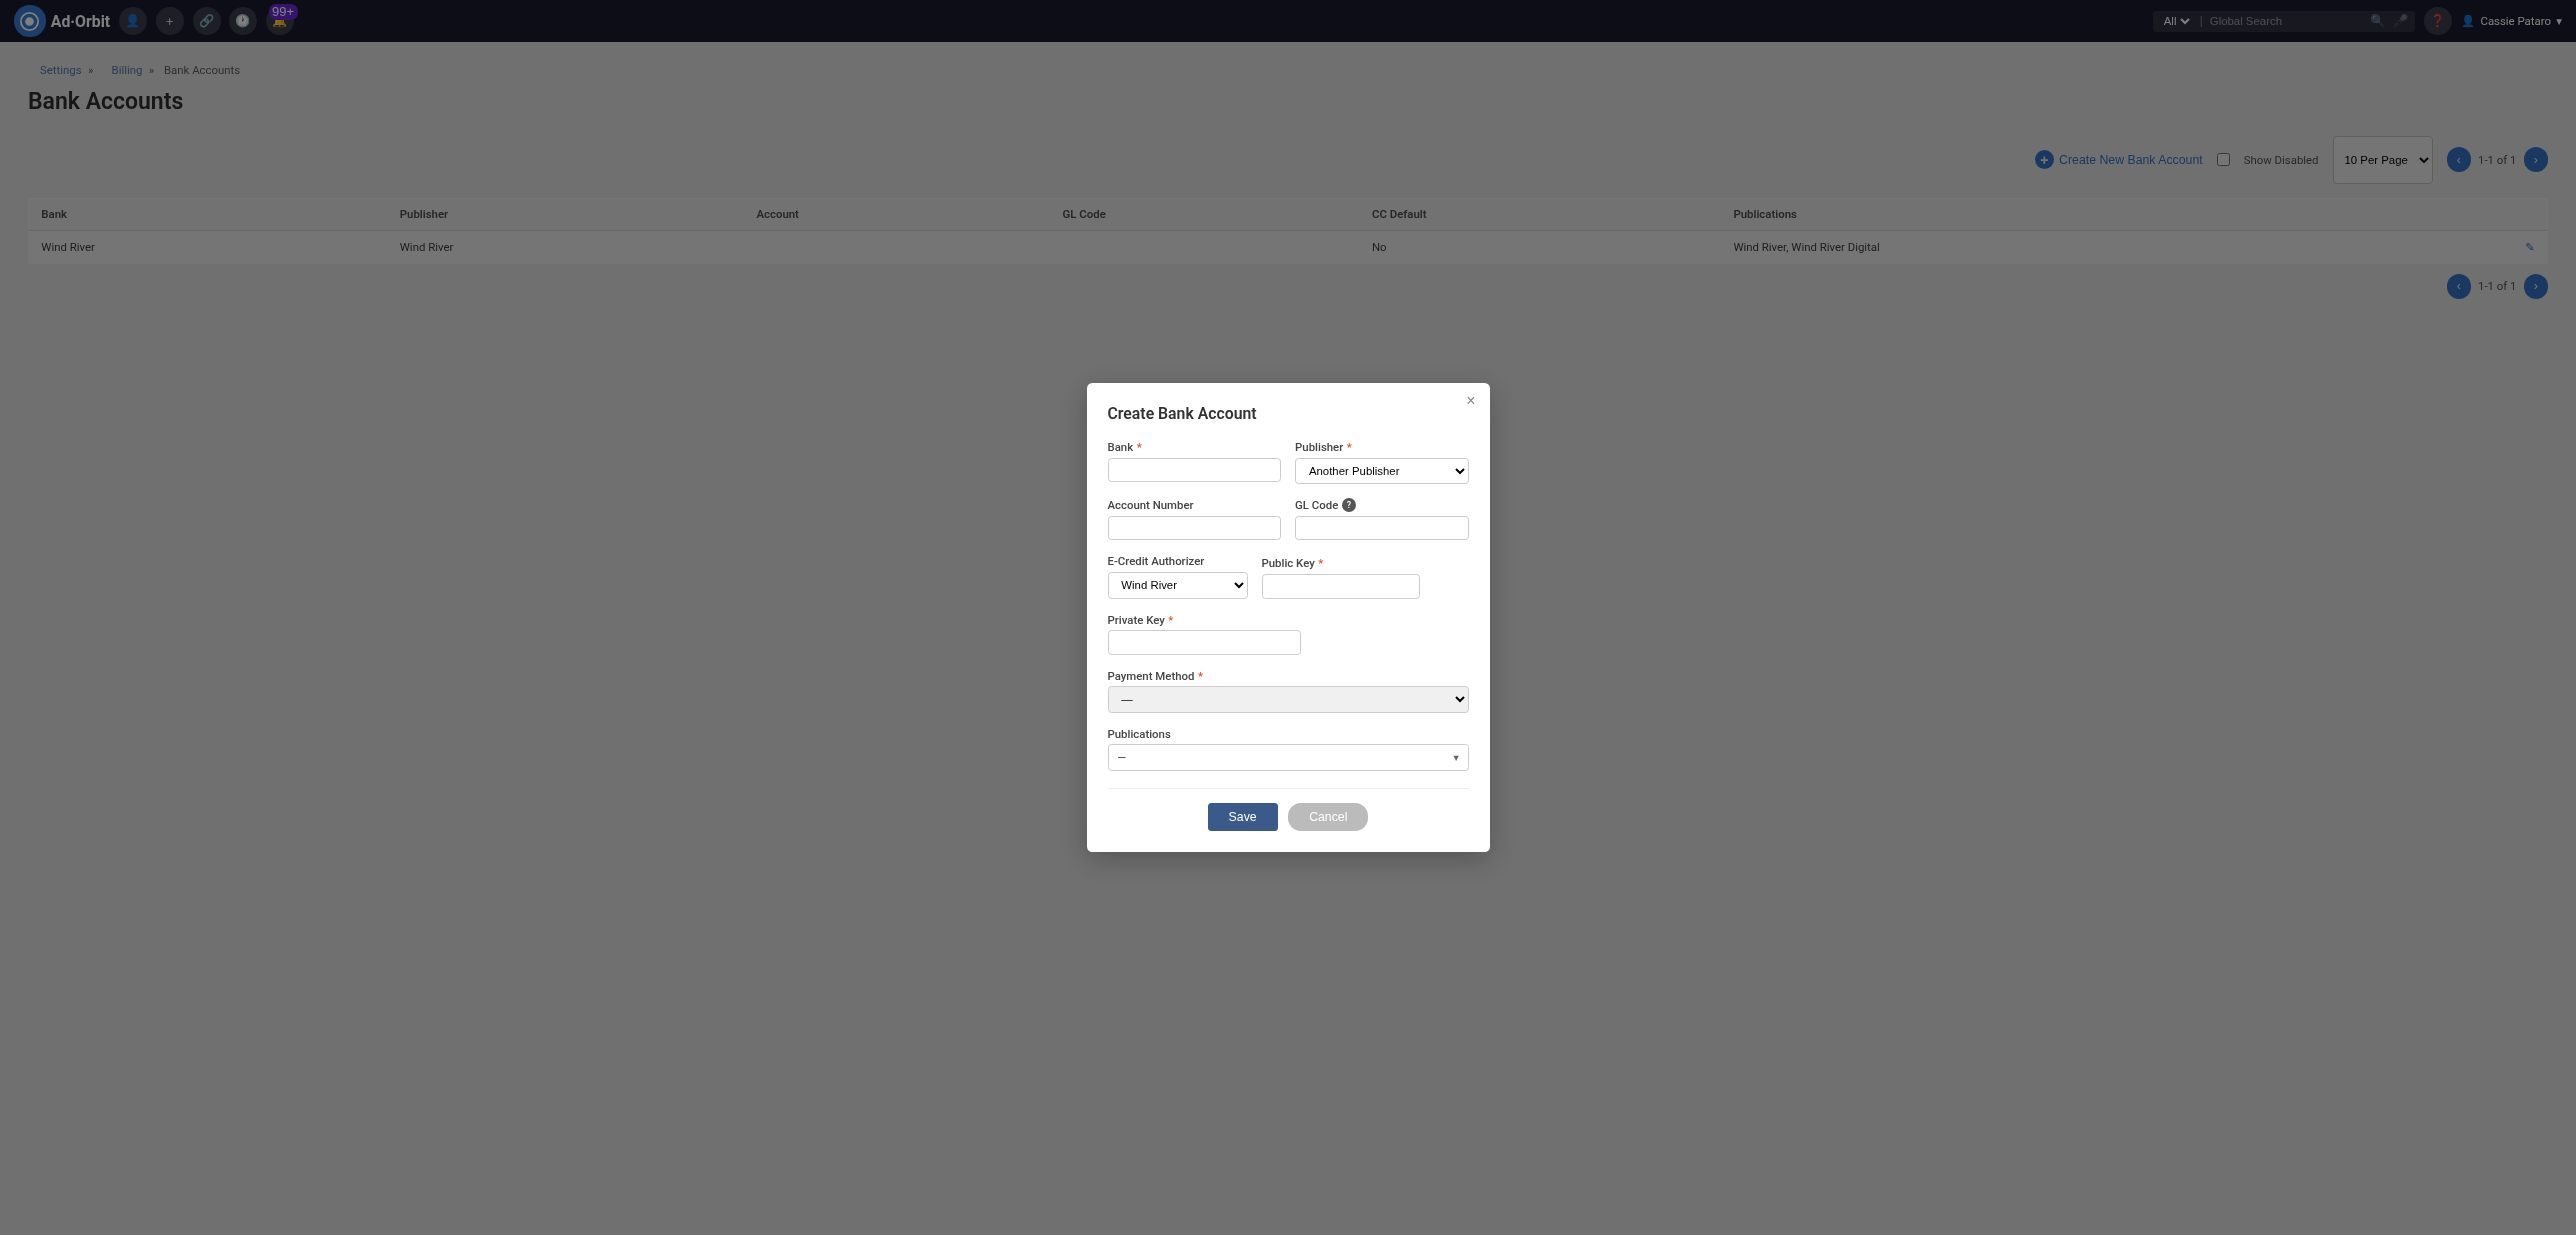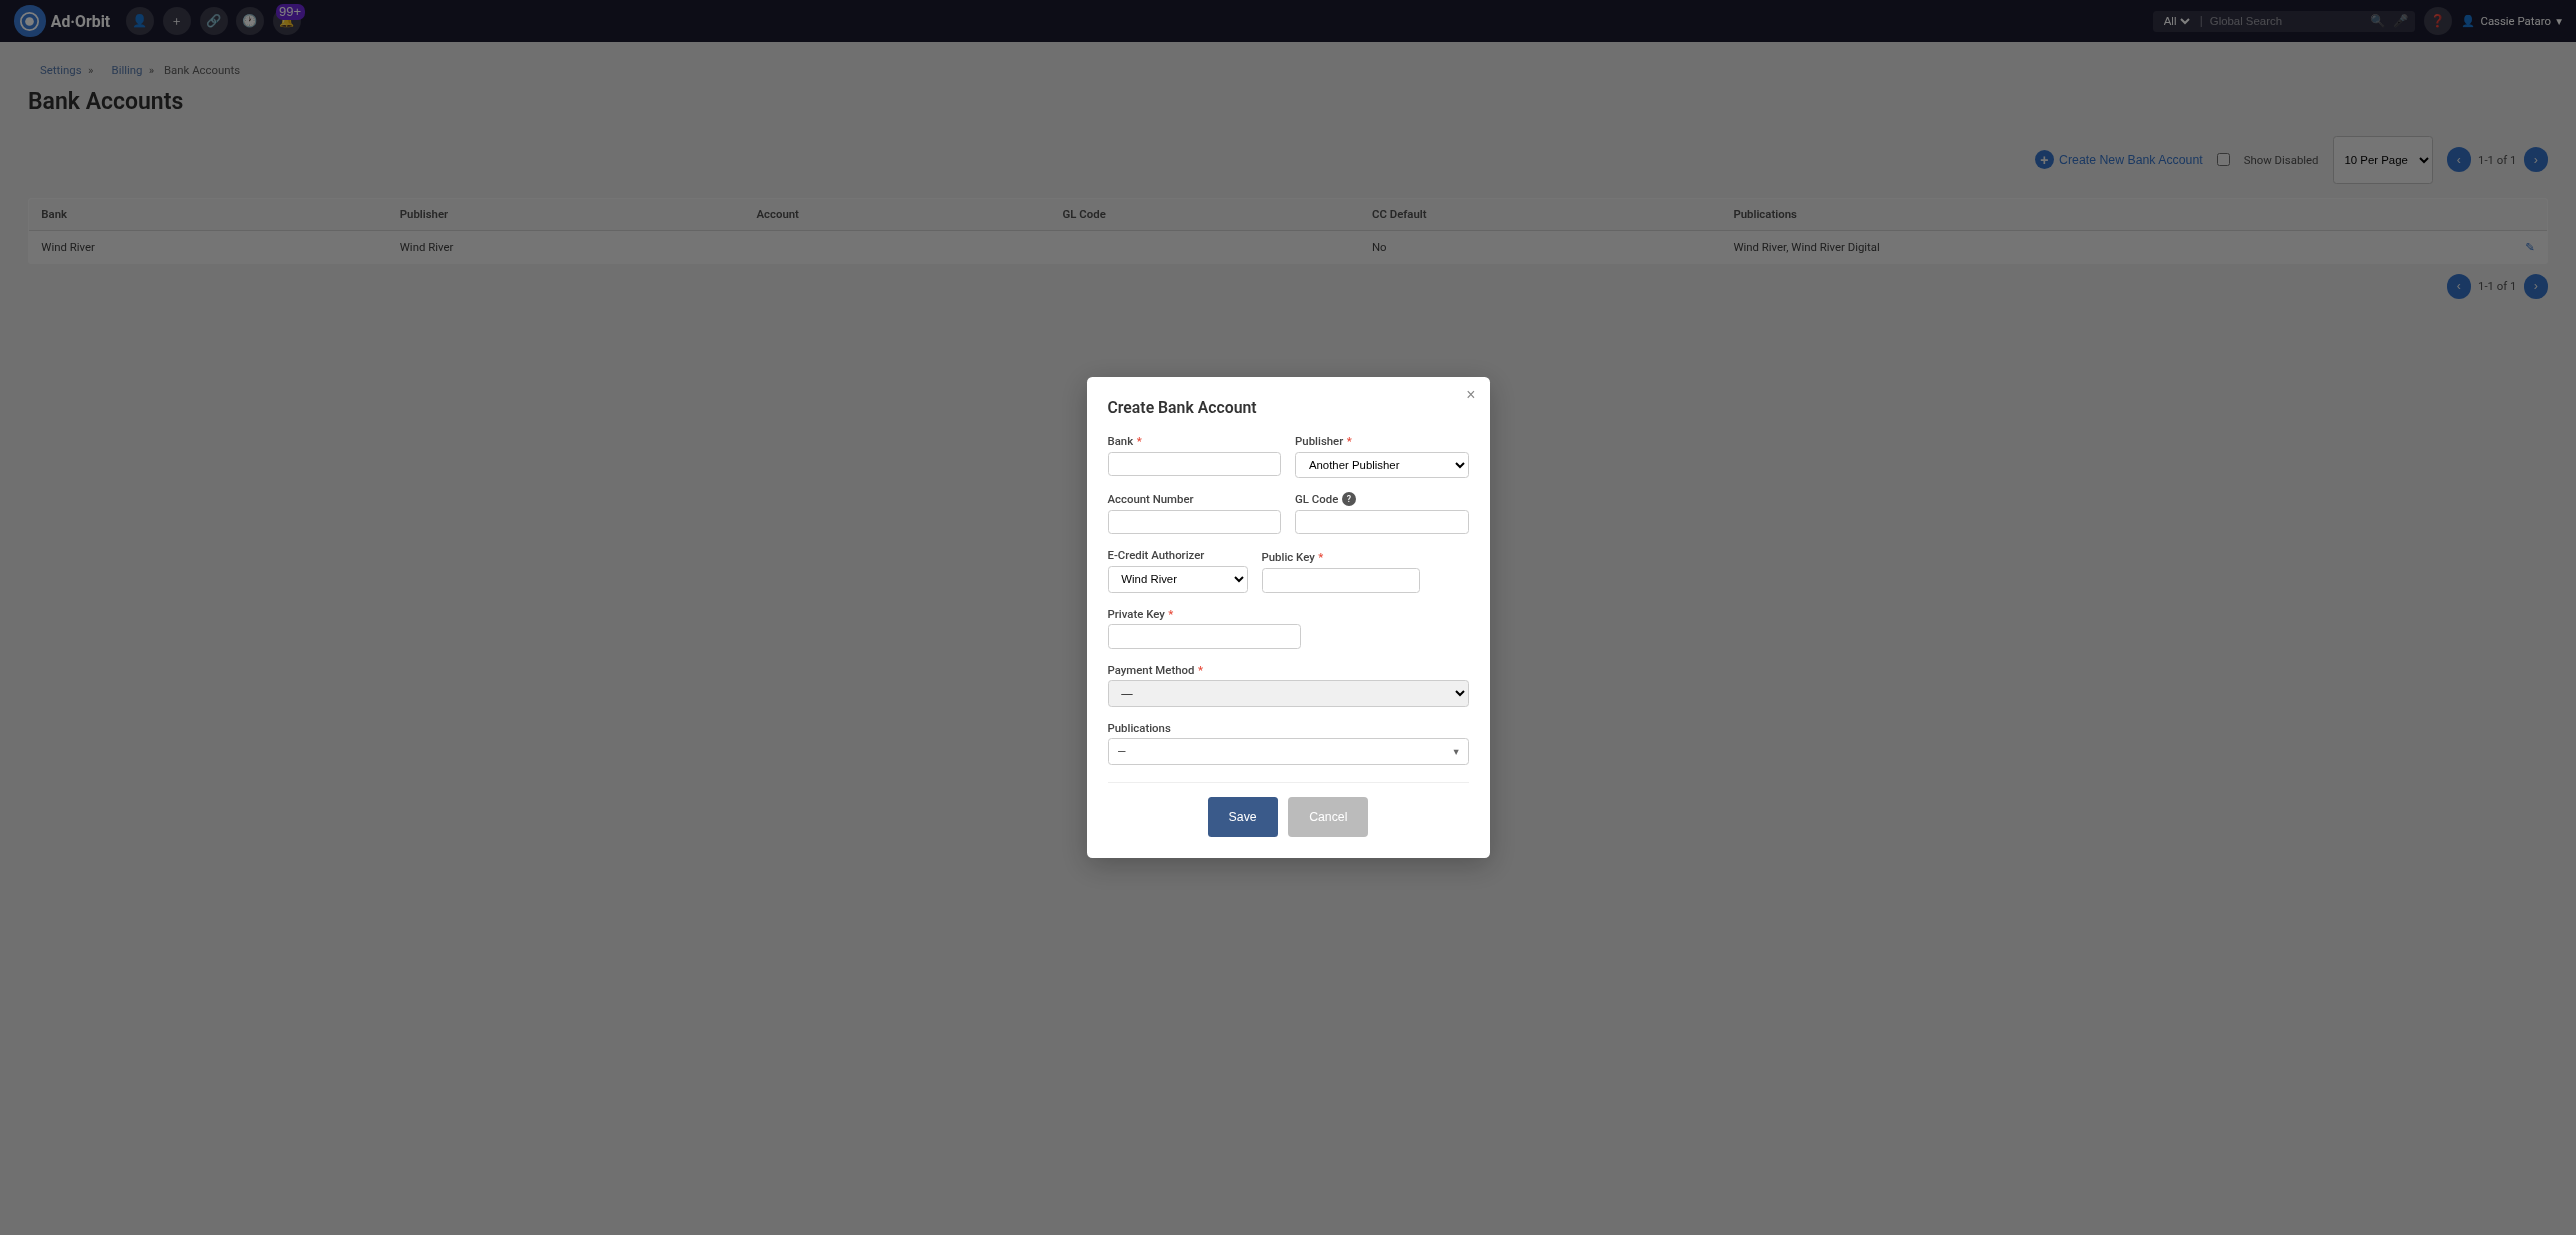--- a/index.html
+++ b/index.html
@@ -23,21 +23,20 @@
       top: 0; left: 0; right: 0;
       z-index: 100;
     }
     .logo {
       display: flex;
       align-items: center;
       gap: 5.3px;
       color: white;
       font-size: 15.8px;
       font-weight: bold;
-      margin-right: 7px;
     }
     .logo-icon {
       width: 31.5px;
       height: 31.5px;
       background: #3a7bd5;
       border-radius: 50%;
       display: flex;
       align-items: center;
       justify-content: center;
       font-size: 14px;
@@ -360,22 +359,22 @@
       border-radius: 3.5px;
       padding: 7px 21px;
       font-size: 12.3px;
       cursor: pointer;
       font-weight: 500;
     }
     .btn-cancel {
       background: #bbb;
       color: white;
       border: none;
-      border-radius: 4px;
-      padding: 13px 21px;
+      border-radius: 13px;
+      padding: 7px 21px;
       font-size: 12.3px;
       cursor: pointer;
       font-weight: 500;
     }
 
     .chevron-down { font-size: 10.5px; color: #666; }
   </style>
 </head>
 <body>
 

